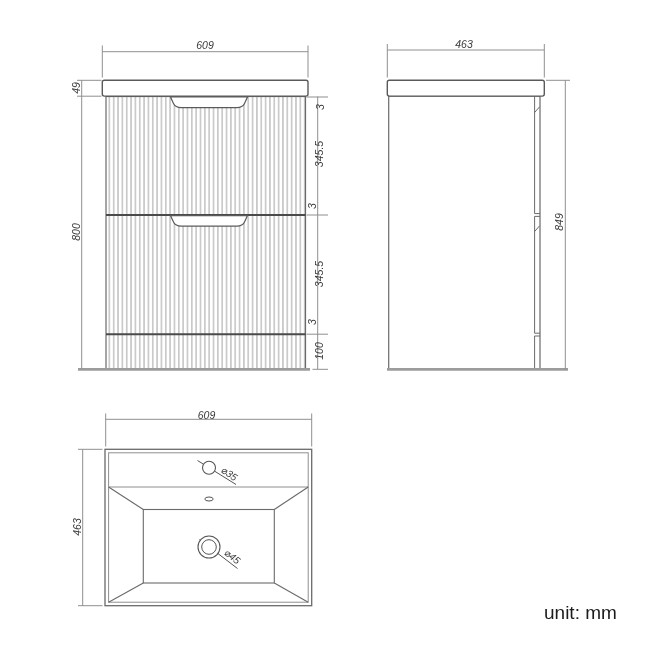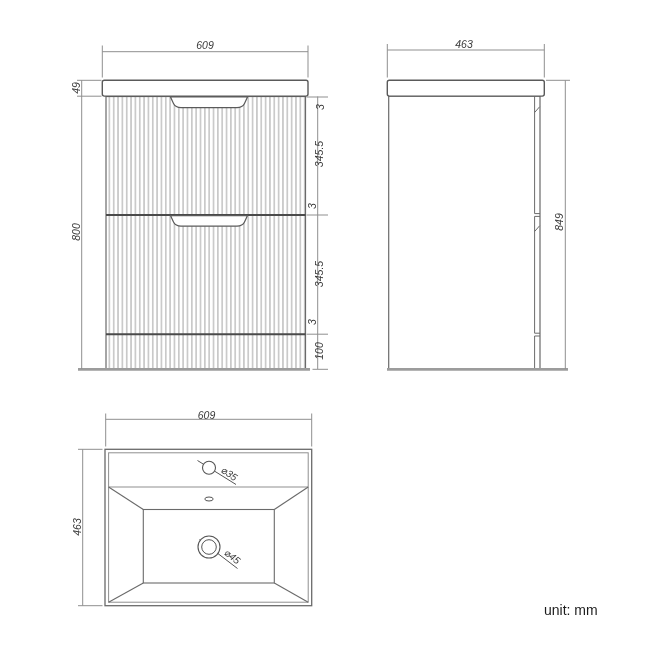--- a/index.html
+++ b/index.html
@@ -18,21 +18,21 @@
     color:#3a3a3a;
     white-space:nowrap;
     transform:translate(-50%,-50%);
   }
   .rot{ transform:translate(-50%,-50%) rotate(-90deg); }
   .d35{ transform:translate(-50%,-50%) rotate(34deg); font-size:10px;}
   .d45{ transform:translate(-50%,-50%) rotate(38deg); font-size:10px;}
   .unit-note{
     position:absolute;
     left:544px; top:602px;
-    font-size:14px;
+    font-size:19px;
     font-style:normal;
     color:#1c1c1c;
     white-space:nowrap;
   }
   svg{position:absolute;left:0;top:0;}
 </style>
 </head>
 <body>
 
 <div class="sheet">

